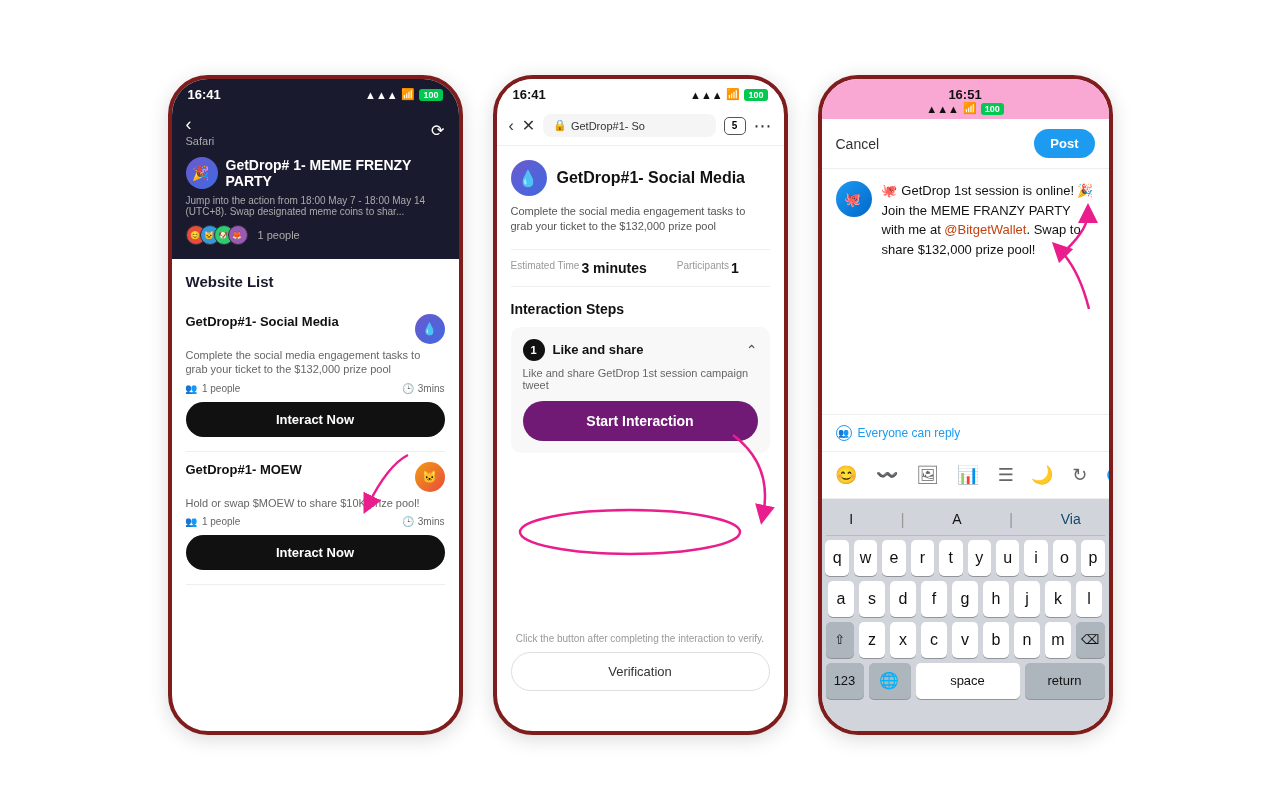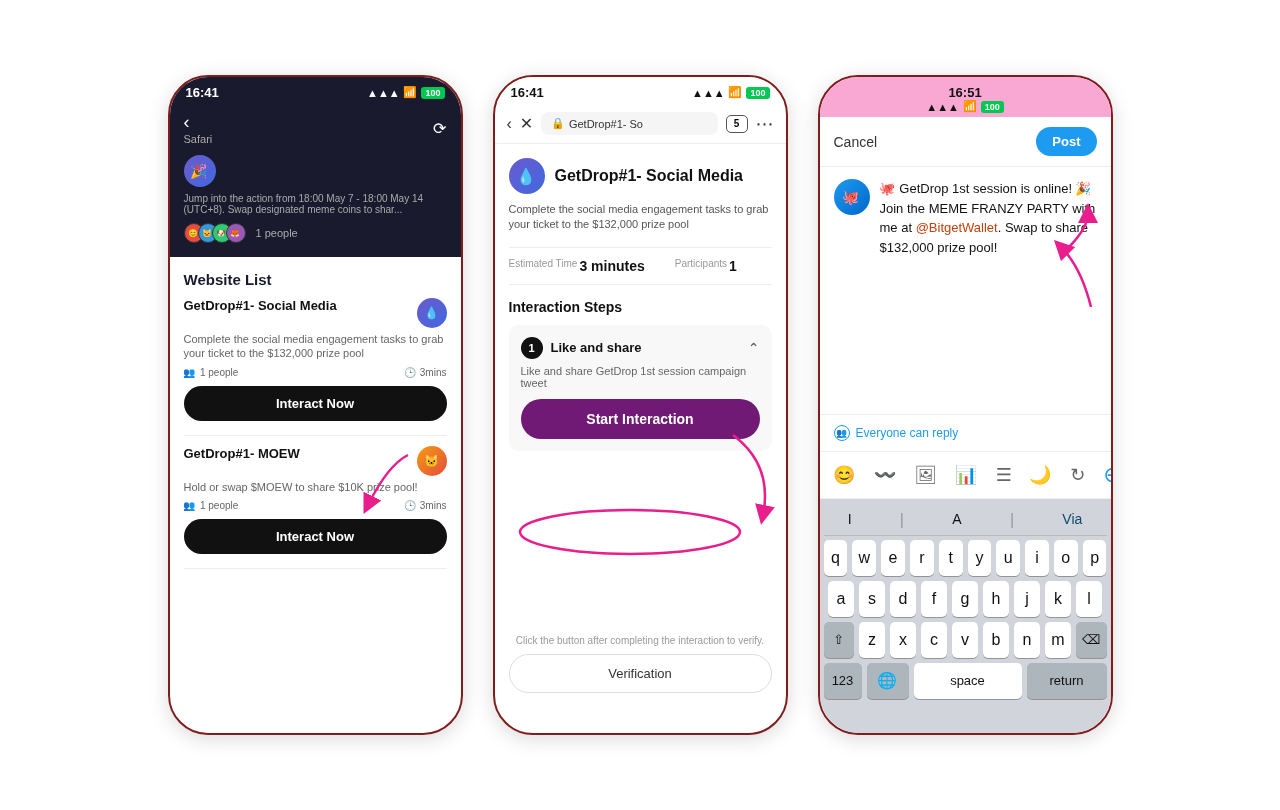--- a/index.html
+++ b/index.html
@@ -23,21 +23,21 @@
       background: white;
       padding: 40px;
     }
 
     
     .phone-frame {
       width: 295px;
       height: 660px;
       background: white;
       border-radius: 40px;
-      border: 2px solid #7f1d1d;
+      border: 4px solid #7f1d1d;
       overflow: hidden;
       position: relative;
       box-shadow: 0 4px 20px rgba(0,0,0,0.15);
       flex-shrink: 0;
     }
 
     
     .status-bar {
       display: flex;
       justify-content: space-between;
@@ -89,21 +89,21 @@
       border: 1px solid #333;
       margin-right: -6px;
       display: flex; align-items: center; justify-content: center;
       font-size: 8px;
       overflow: hidden;
     }
     .people-count { font-size: 11px; color: #aaa; margin-left: 10px; }
 
     
     .website-list { background: white; padding: 14px; flex: 1; overflow: hidden; }
-    .website-list-title { font-size: 15px; font-weight: 700; color: #1a1a2e; margin-bottom: 10px; }
+    .website-list-title { font-size: 15px; font-weight: 700; color: #1a1a2e; margin-bottom: 24px; }
     .website-item { margin-bottom: 14px; }
     .website-item-header { display: flex; justify-content: space-between; align-items: flex-start; margin-bottom: 4px; }
     .website-item-name { font-size: 13px; font-weight: 700; color: #111; }
     .website-item-desc { font-size: 11px; color: #666; margin-bottom: 6px; line-height: 1.3; }
     .website-item-meta { display: flex; justify-content: space-between; align-items: center; margin-bottom: 8px; }
     .interact-btn {
       width: 100%;
       background: #111;
       color: white;
       border: none;
@@ -352,20 +352,24 @@
       <div class="phone1-header">
         <div class="phone1-nav">
           <div>
             <div class="back-btn">‹</div>
             <div class="safari-label">Safari</div>
           </div>
           <div class="refresh-btn">⟳</div>
         </div>
         <div class="app-title-row">
           <div class="app-icon-circle">🎉</div>
+          <div>
+            <div class="event-title">GetDrop# 1- MEME FRENZY</div>
+            <div class="event-title">PARTY</div>
+          </div>
         </div>
         <div class="event-subtitle">Jump into the action from 18:00 May 7 - 18:00 May 14 (UTC+8). Swap designated meme coins to shar...</div>
         <div class="avatar-row">
           <div class="avatar-stack">
             <div class="avatar-sm" style="background:#e74c3c;">😊</div>
             <div class="avatar-sm" style="background:#3498db;">🐱</div>
             <div class="avatar-sm" style="background:#2ecc71;">🐶</div>
             <div class="avatar-sm" style="background:#9b59b6;">🦊</div>
           </div>
           <div class="people-count">1 people</div>

